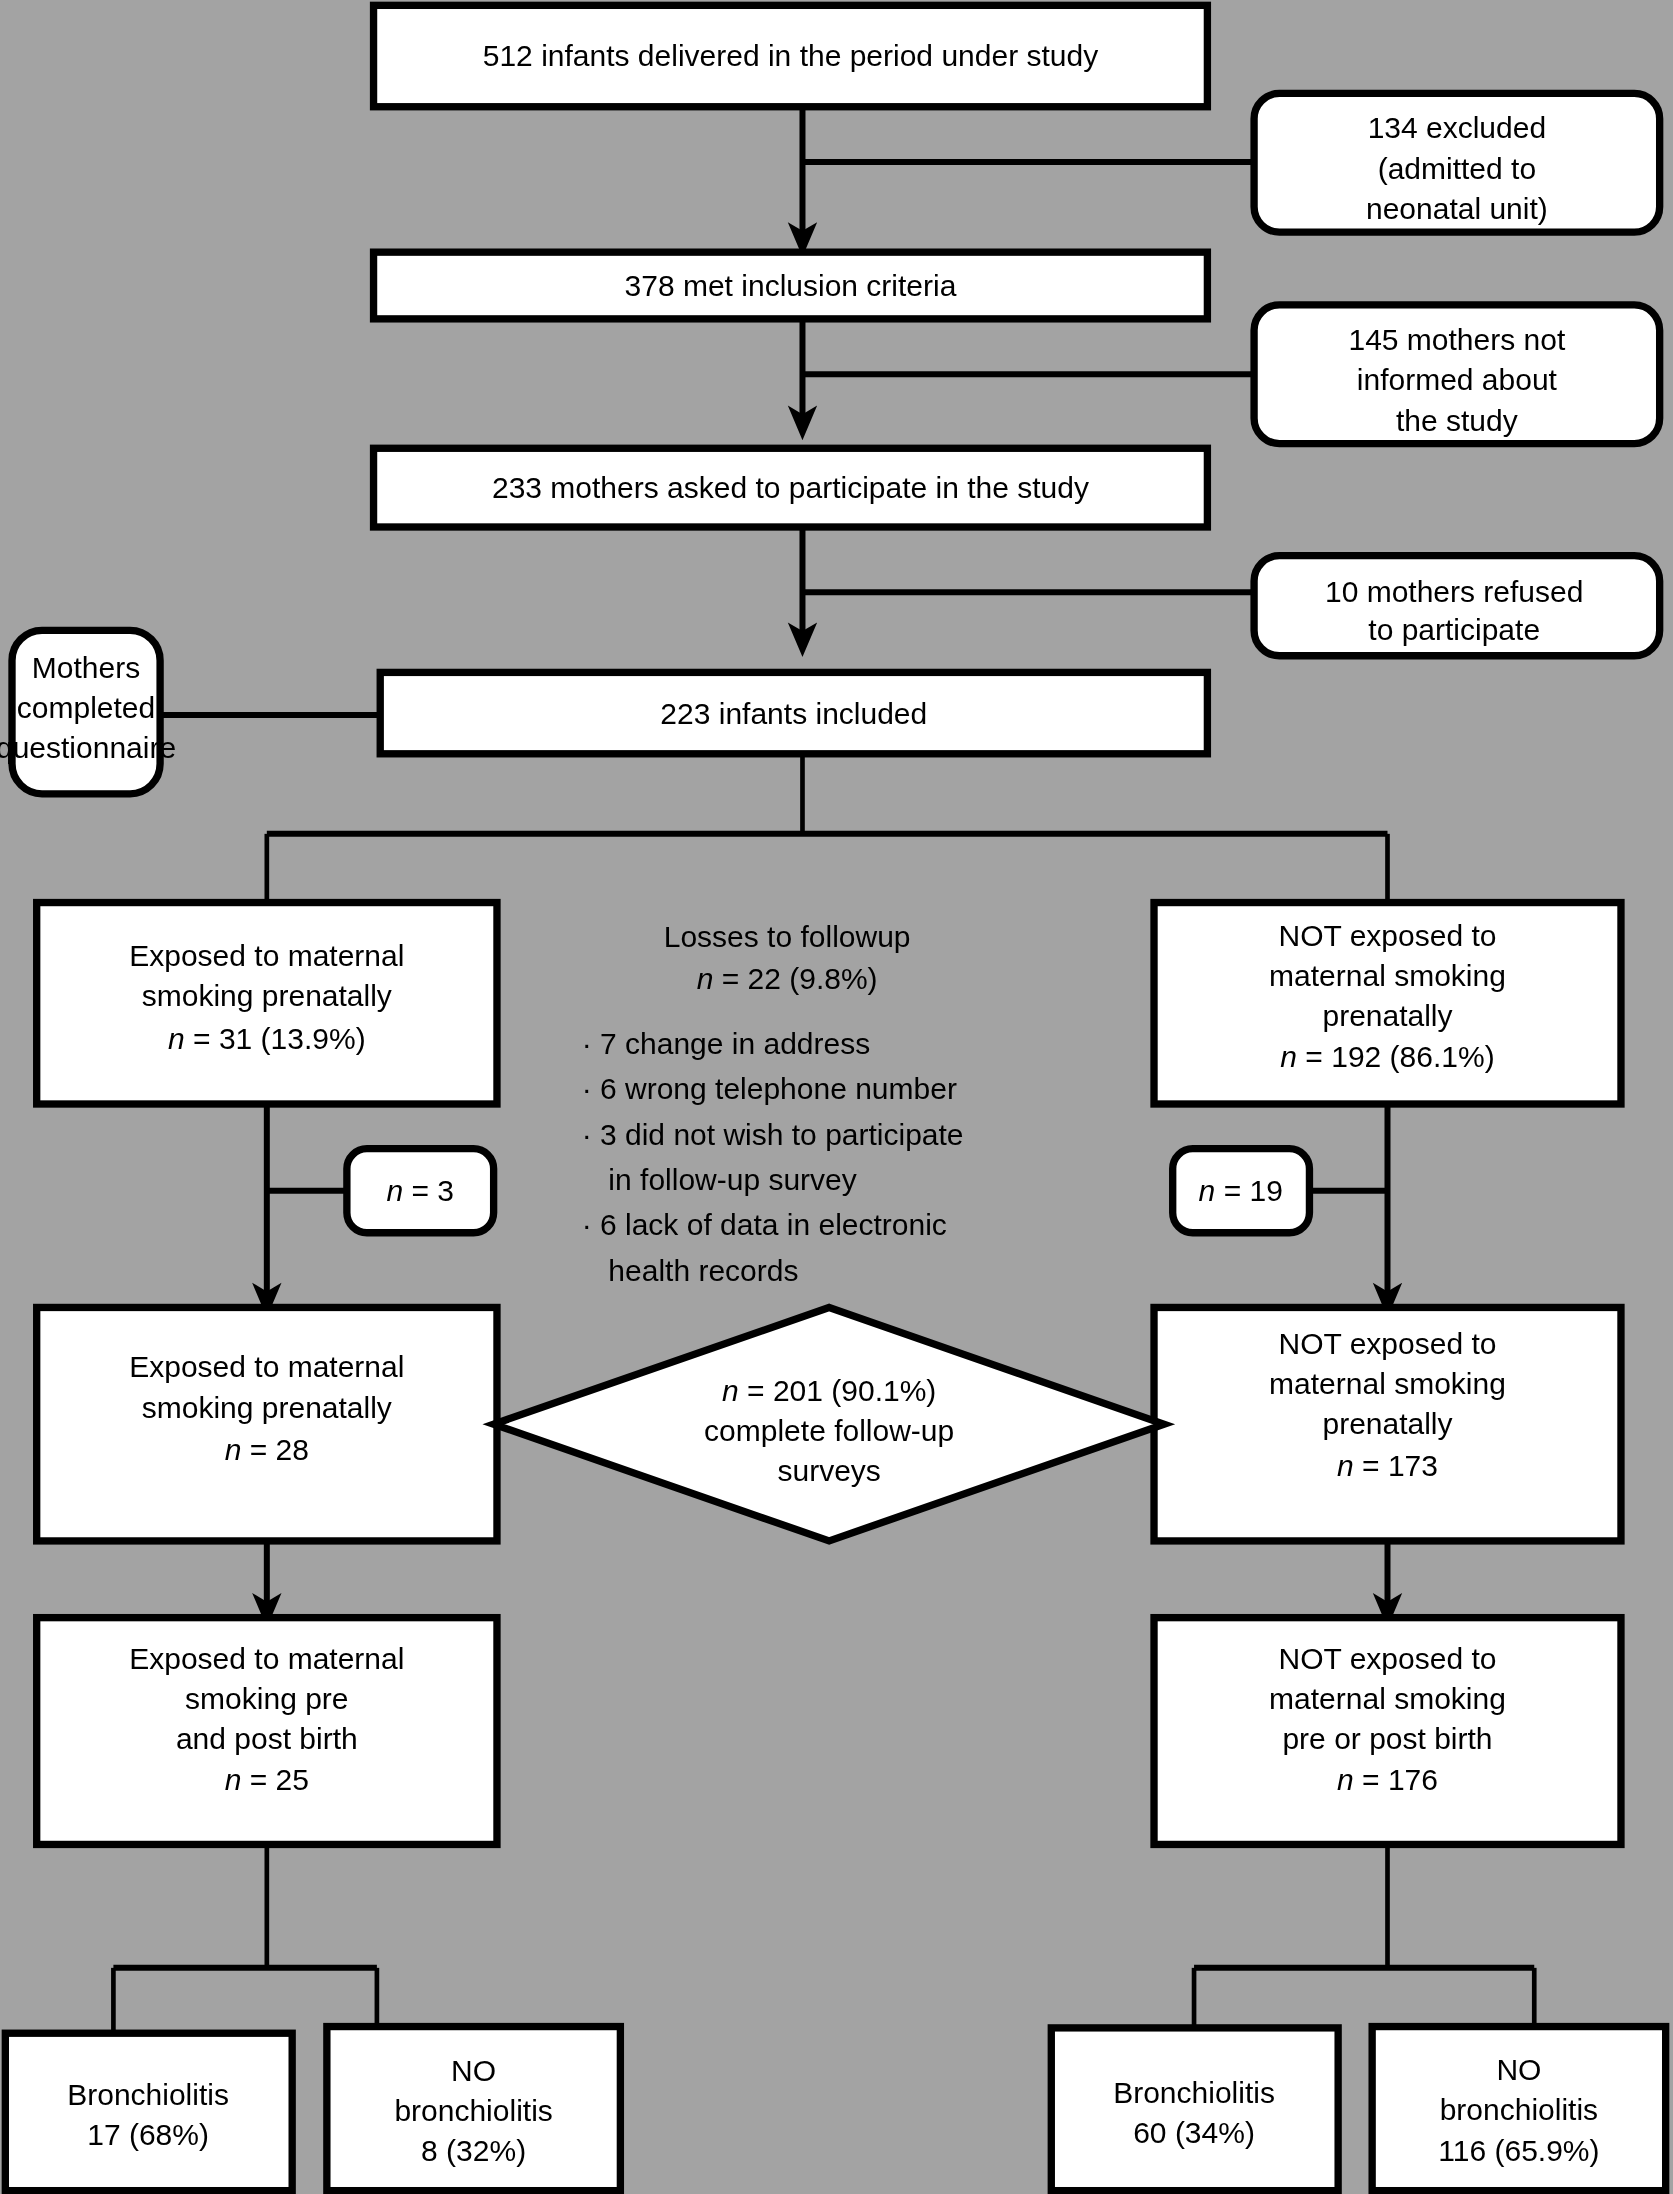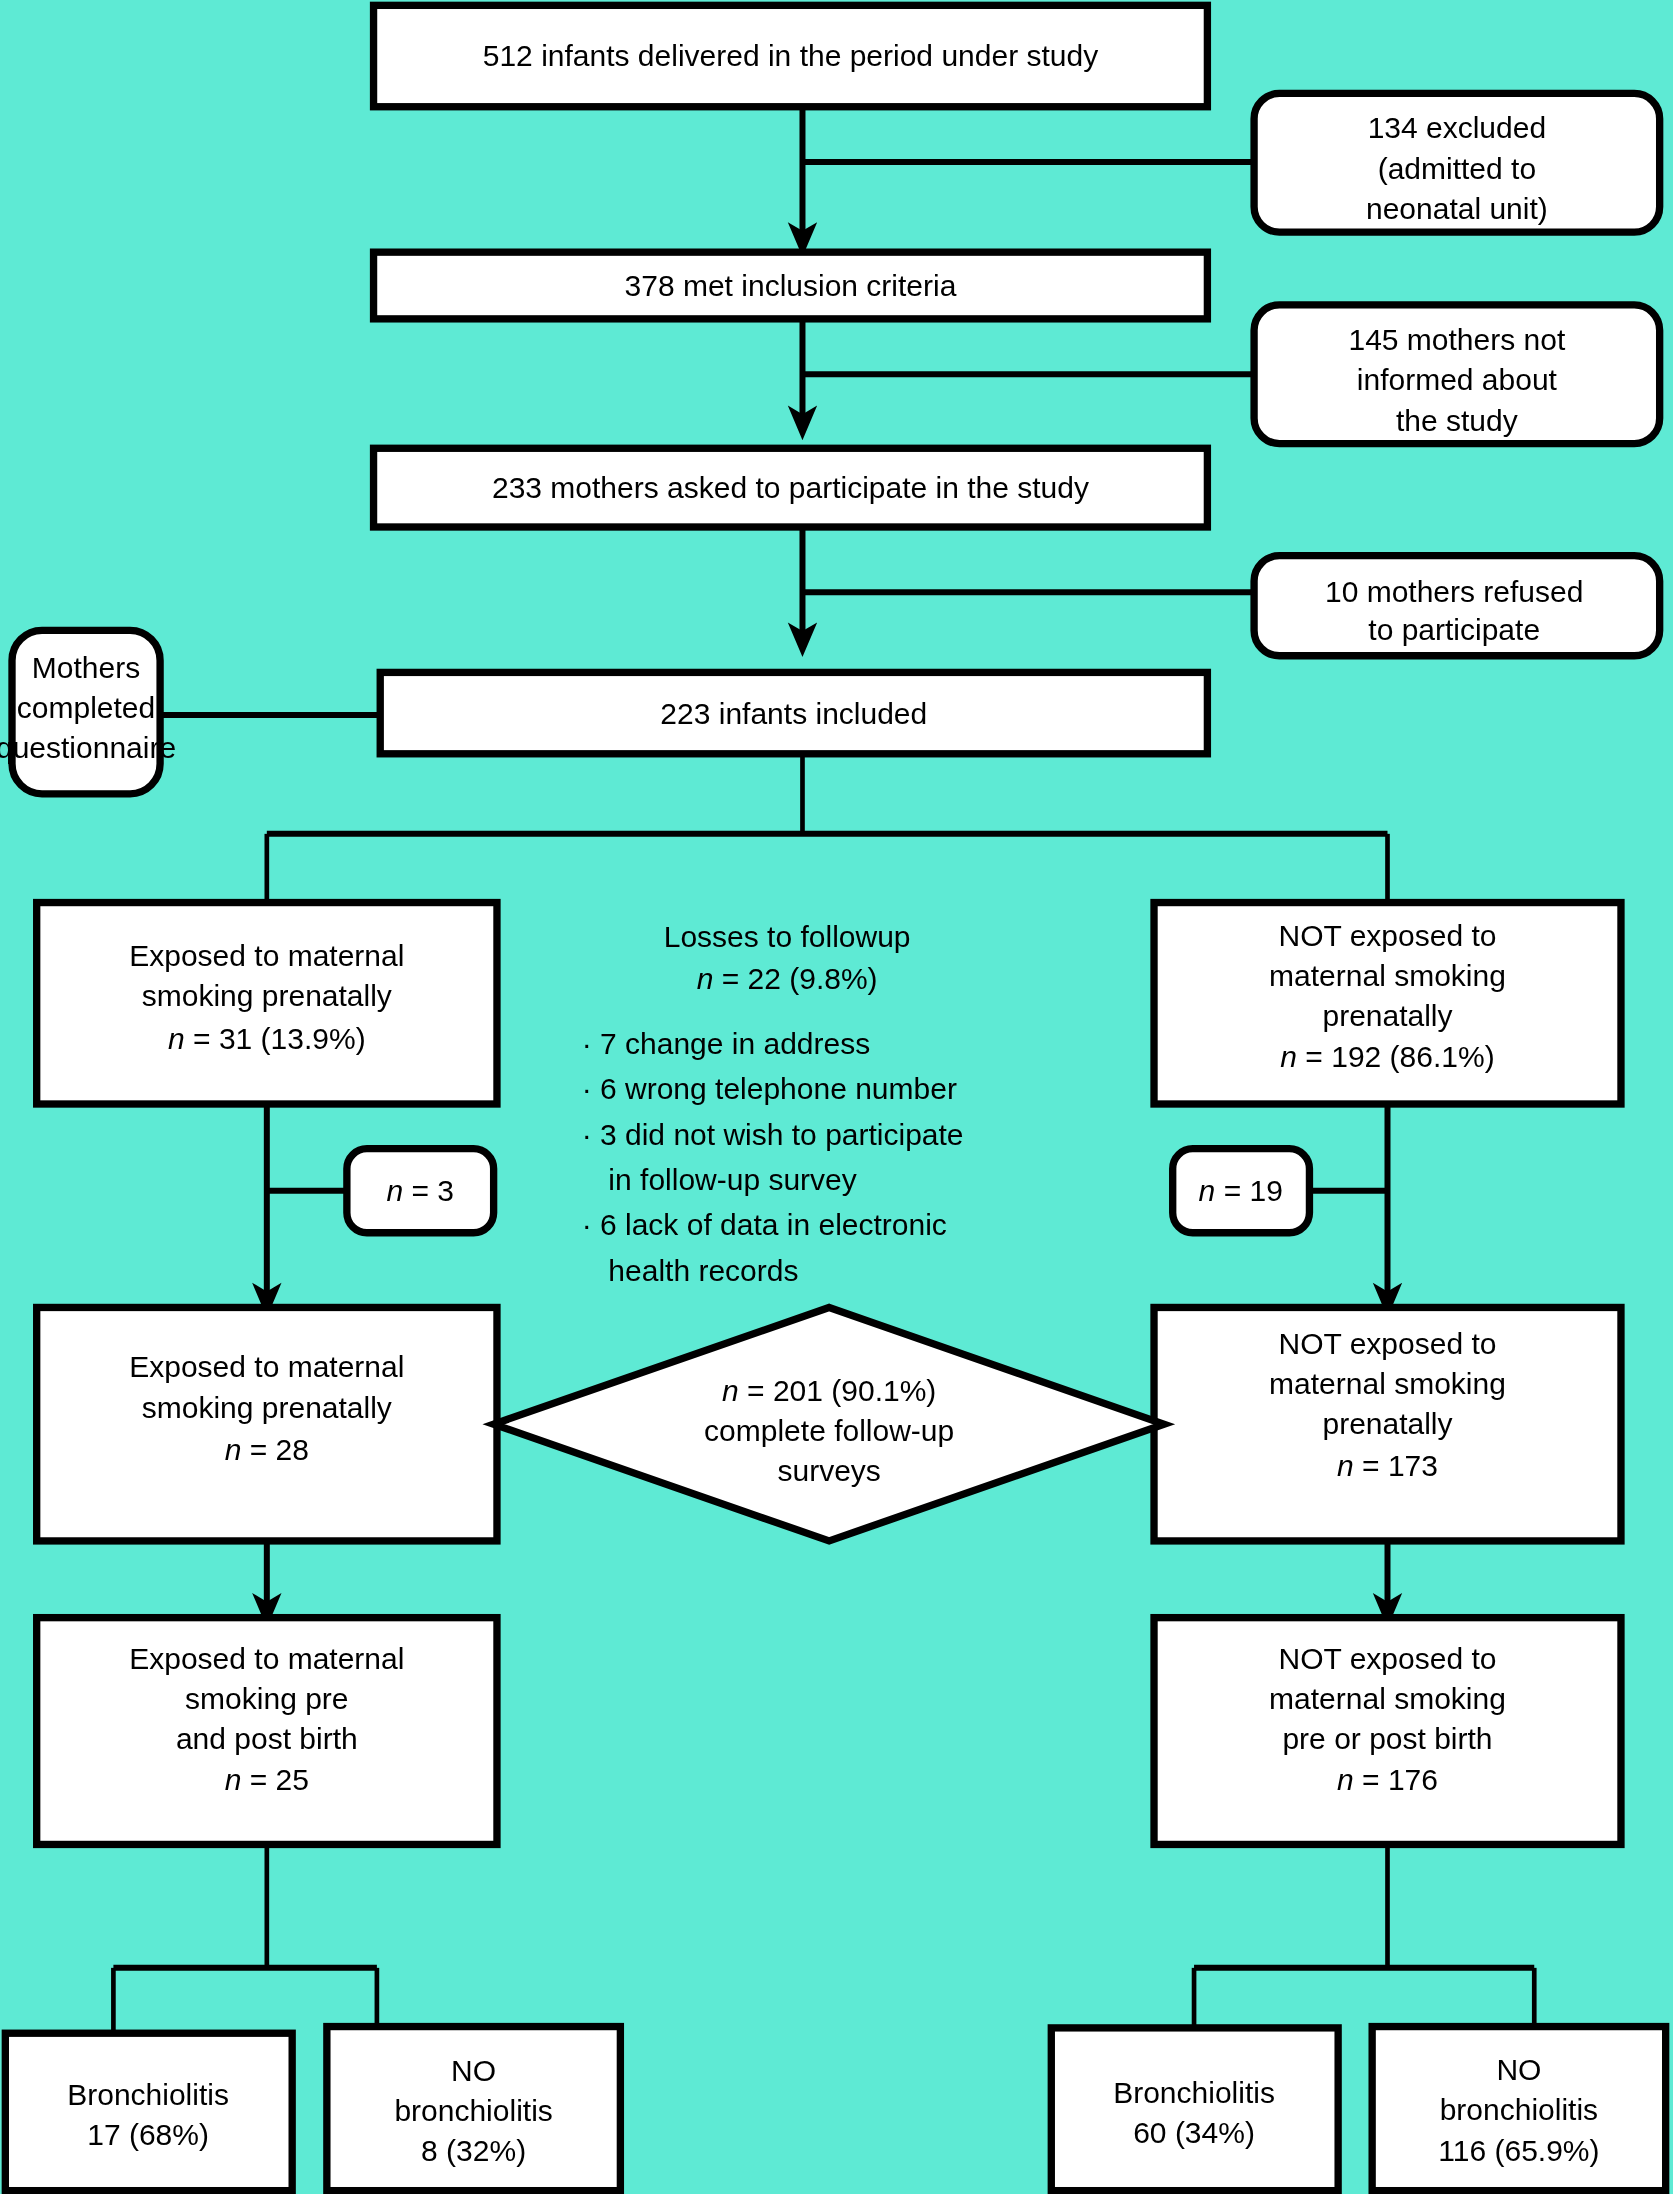--- a/index.html
+++ b/index.html
@@ -4,21 +4,21 @@
 <style>
   html, body {
     margin: 0;
     padding: 0;
     background: #ffffff;
   }
   #chart-root {
     position: relative;
     width: 1673px;
     height: 2194px;
-    background: #5eead4;
+    background: #a3a3a3;
     font-family: "Liberation Sans", sans-serif;
   }
   svg.flow {
     position: absolute;
     top: 0; left: 0;
     width: 1673px;
     height: 2194px;
     display: block;
   }
   .node-rect {

